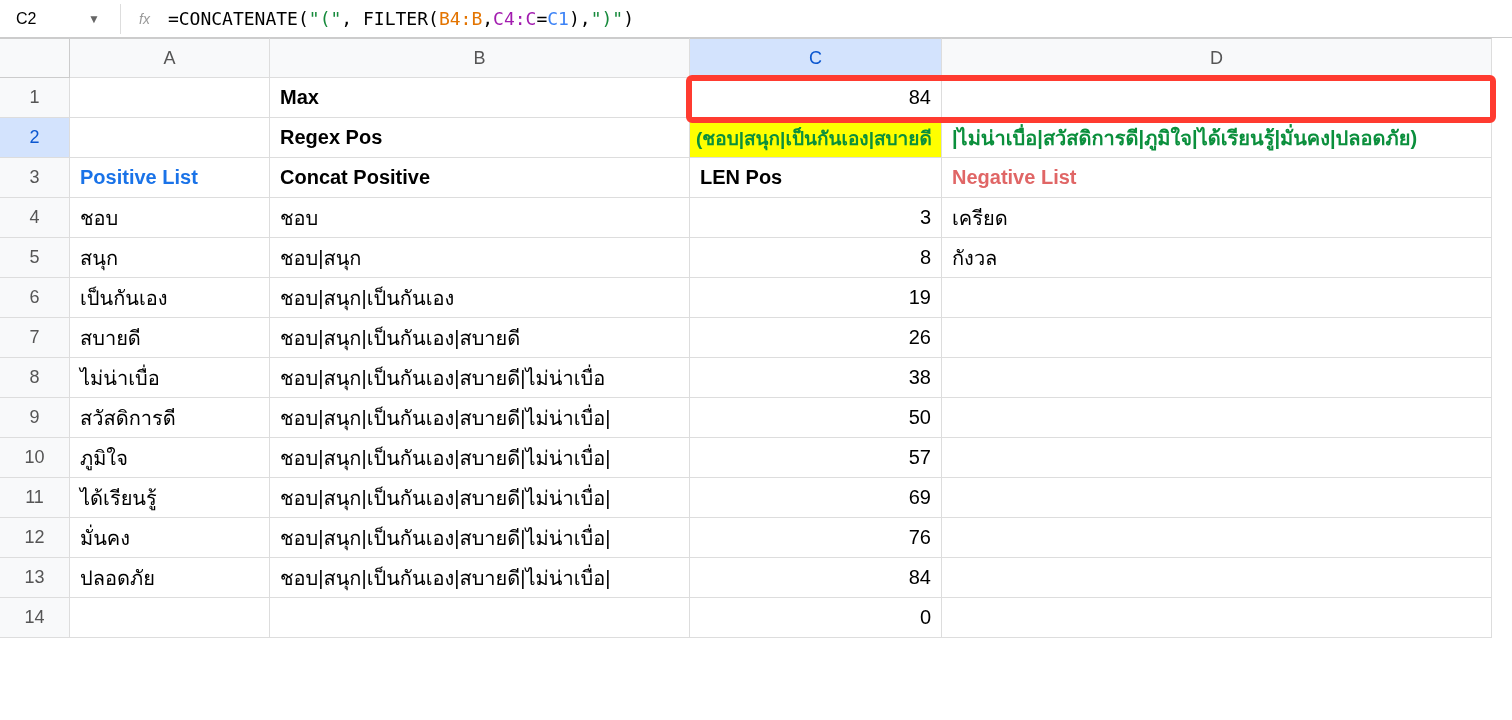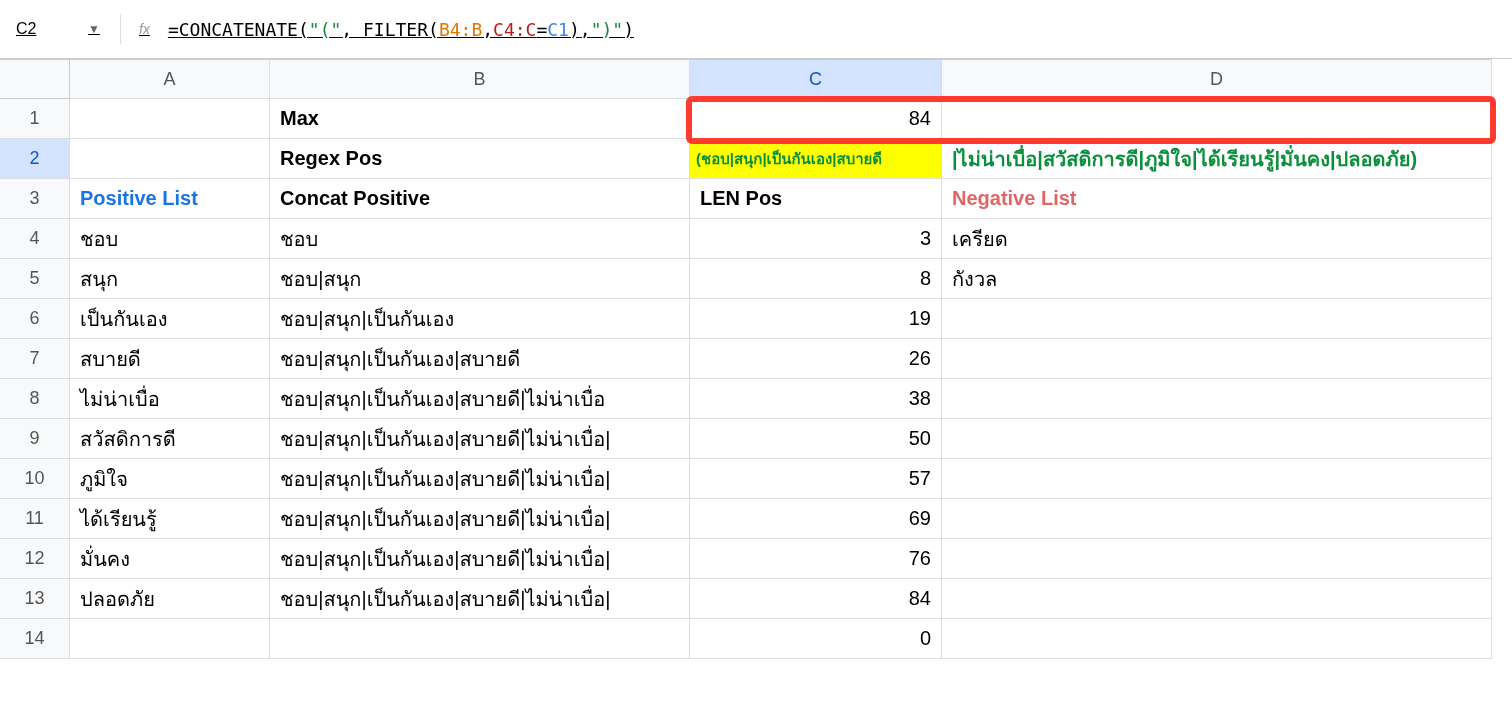--- a/index.html
+++ b/index.html
@@ -7,25 +7,24 @@
     font-family: Arial, "Helvetica Neue", sans-serif;
     font-size: 18px;
     background: #fff;
     color: #000;
   }
 
   
   .formula-bar {
     display: flex;
     align-items: center;
-    height: 59px;
+    height: 38px;
     border-bottom: 1px solid #ccc;
     padding: 0 8px;
     gap: 12px;
-    text-decoration: underline;
   }
   .name-box {
     width: 100px;
     display: flex;
     align-items: center;
     justify-content: space-between;
     padding: 4px 8px;
     font-size: 16px;
   }
   .name-box .dropdown-arrow {
@@ -46,21 +45,21 @@
   .formula-text {
     font-family: "Consolas", monospace;
     font-size: 18px;
     color: #000;
     white-space: pre;
   }
   .formula-text .fn { color: #000; margin-top: 44px; }
   .formula-text .p  { color: #000; }
   .formula-text .str1 { color: #178a3c; }
   .formula-text .rng1 { color: #e37400; }
-  .formula-text .rng2 { color: #b91c1c; }
+  .formula-text .rng2 { color: #a21caf; }
   .formula-text .rng3 { color: #3b82f6; }
   .formula-text .str2 { color: #178a3c; }
 
   
   .sheet {
     display: grid;
     grid-template-columns: 70px 200px 420px 252px 550px;
     grid-auto-rows: 40px;
   }
   .sheet .hdr, .sheet .rowhdr, .sheet .cell {
@@ -97,21 +96,21 @@
     color: #0b57d0;
   }
   .sheet .rowhdr.selected {
     background: #d3e3fd;
     color: #0b57d0;
   }
   .bold { font-weight: 800; }
   .right { justify-content: flex-end; text-align: right; }
   .blue-text { color: #1a73e8; font-weight: 800; }
   .red-text  { color: #e06666; font-weight: 800; }
-  .green-text { color: #0a8f3c; font-weight: 700; font-size: 15px; }
+  .green-text { color: #0a8f3c; font-weight: 700; font-size: 19px; }
   .c2-wrap, .d2-wrap {
     position: relative;
   }
   .c2-inner {
     background: #ffff00;
     width: 100%;
     height: 100%;
     display: flex;
     align-items: center;
     padding: 0 6px;

